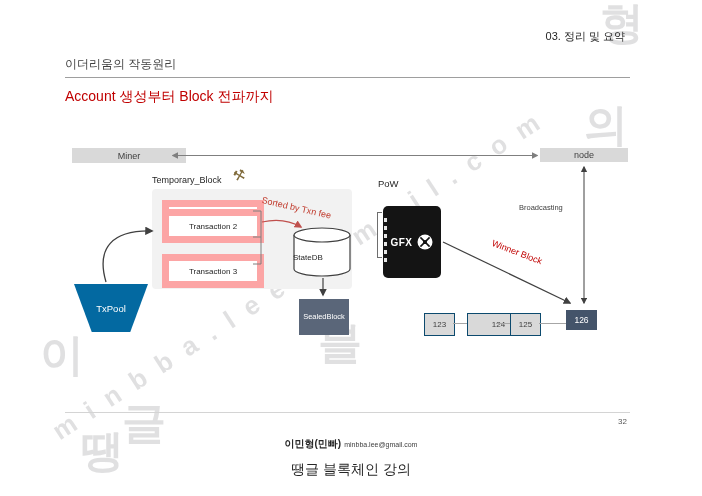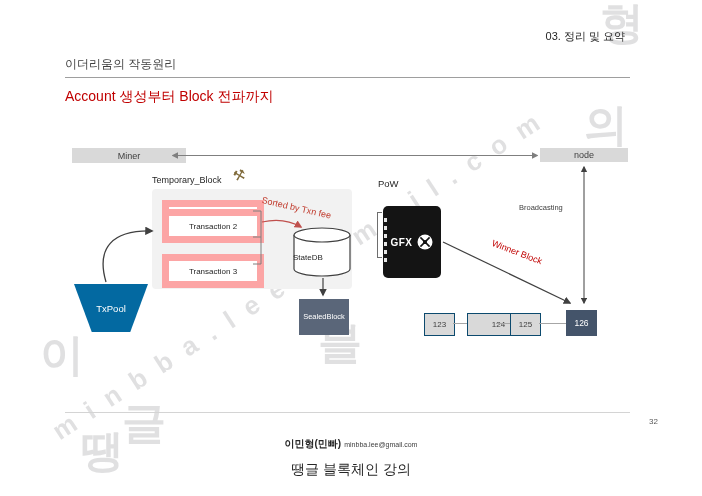--- a/index.html
+++ b/index.html
@@ -11,21 +11,21 @@
   
   .wm { position:absolute; pointer-events:none; font-weight:bold; color:rgba(70,70,80,0.17); z-index:0; }
   .wm-email { font-size:26px; letter-spacing:15px; transform:rotate(-33deg); transform-origin:0 50%; white-space:nowrap; }
   .wm-char { font-size:44px; }
   
   .section-header { top:29px; right:77px; font-size:11px; color:#1f1f1f; z-index:3;padding-left:44px; }
   .page-title { left:65px; top:56px; font-size:12px; color:#3f3f3f; z-index:3; }
   .title-rule { left:65px; top:77px; width:565px; border-top:1px solid #9e9e9e; z-index:3; }
   .subtitle { left:65px; top:88px; font-size:14px; color:#c00000; z-index:3; }
   .footer-rule { left:65px; top:412px; width:565px; border-top:1px solid #d4d4d4; z-index:3; }
-  .page-number { left:649px; top:417px; font-size:8px; color:#595959; z-index:3; }
+  .page-number { left:618px; top:417px; font-size:8px; color:#595959; z-index:3; }
   .footer { left:0; right:0; top:433px; text-align:center; z-index:3; }
   .footer .author { font-size:10px; font-weight:bold; color:#262626; }
   .footer .femail { font-size:7px; color:#404040; margin-left:3px; }
   .footer .course { font-size:14px; color:#262626; margin-top:10px; }
   
   .bar { background:#d9d9d9; color:#404040; font-size:9px; display:flex; align-items:center; justify-content:center; z-index:1; }
   .miner-bar { left:72px; top:148px; width:114px; height:15px; }
   .node-box  { left:540px; top:148px; width:88px; height:14px; }
   .temp-label { left:152px; top:175px; font-size:9px; color:#262626; z-index:3; }
   .pickaxe { left:233px; top:167px; font-size:14px; color:#7f6a3a; transform:rotate(-15deg); z-index:3; }
@@ -40,21 +40,21 @@
   .gpu-plate { left:377px; top:212px; width:4px; height:44px; border:1.5px solid #6e6e6e; border-right:none; z-index:1; }
   .gfx-label { color:#fff; font-size:10px; font-weight:bold; letter-spacing:.5px; }
   .broadcast-label { left:519px; top:203px; font-size:7.5px; color:#404040; z-index:3; }
   .winner-label { left:494px; top:238px; font-size:9px; color:#c00000; transform:rotate(21deg); transform-origin:0 0; white-space:nowrap; z-index:3; }
   .sorted-label { left:263px; top:195px; font-size:9px; color:#c0392b; transform:rotate(13deg); transform-origin:0 0; white-space:nowrap; z-index:3; }
   .txpool { left:74px; top:284px; width:74px; height:48px; background:#0369a1; clip-path:polygon(0 0,100% 0,76% 100%,24% 100%); color:#fff; font-size:9.5px; display:flex; align-items:center; justify-content:center; z-index:2; }
   .sealed { left:299px; top:299px; width:50px; height:36px; background:#5a6679; color:#fff; font-size:7.5px; line-height:1.35; display:flex; align-items:center; justify-content:center; z-index:2; }
   .chain-block { display:flex; align-items:center; justify-content:center; z-index:2; }
   .chain-light { background:#d9d9d9; border:1px solid #0c4a6e; color:#404040; font-size:8px; width:29px; height:21px; top:313px; }
   .cb123 { left:424px; } .cb124 { left:467px;padding-left:16px; } .cb125 { left:510px; }
-  .chain-dark { background:#44546a; color:#fff; font-size:8.5px; width:31px; height:26px; left:566px; top:310px; }
+  .chain-dark { background:#44546a; color:#fff; font-size:8.5px; width:31px; height:20px; left:566px; top:310px; }
   .overlay { position:absolute; left:0; top:0; width:702px; height:496px; pointer-events:none; z-index:2; }
 </style>
 </head>
 <body>
 
 <div class="slide">
 
   <div class="wm wm-email" style="left:55px; top:418px;">minbba.lee@gmail.com</div>
   <div class="wm wm-char" style="left:600px; top:-6px;">형</div>
   <div class="wm wm-char" style="left:584px; top:96px;">의</div>

